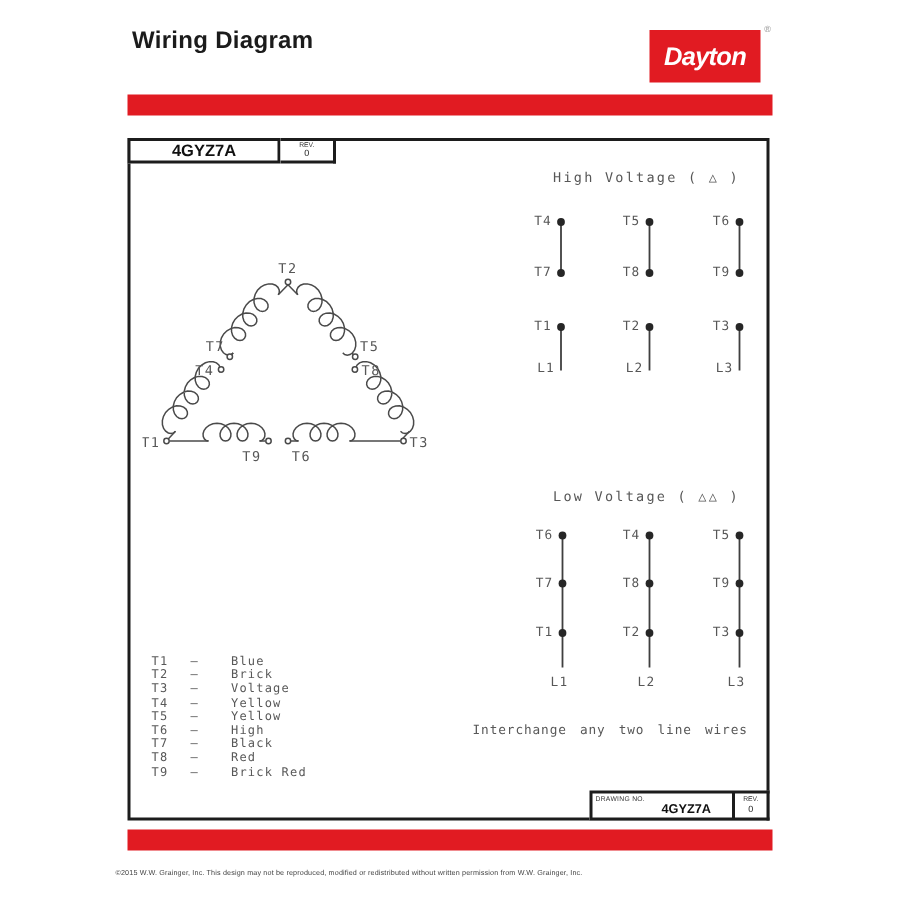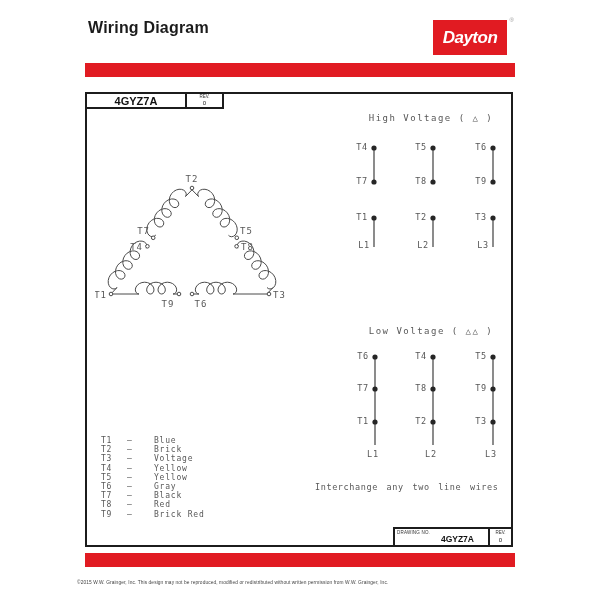--- a/index.html
+++ b/index.html
@@ -211,21 +211,21 @@
         <span>Yellow</span>
       </div>
     <div class="legend-row">
         <span class="legend-term">T5</span>
         <span class="legend-dash">—</span>
         <span>Yellow</span>
       </div>
     <div class="legend-row">
         <span class="legend-term">T6</span>
         <span class="legend-dash">—</span>
-        <span>Gray</span>
+        <span>High</span>
       </div>
     <div class="legend-row">
         <span class="legend-term">T7</span>
         <span class="legend-dash">—</span>
         <span>Black</span>
       </div>
     <div class="legend-row">
         <span class="legend-term">T8</span>
         <span class="legend-dash">—</span>
         <span>Red</span>

